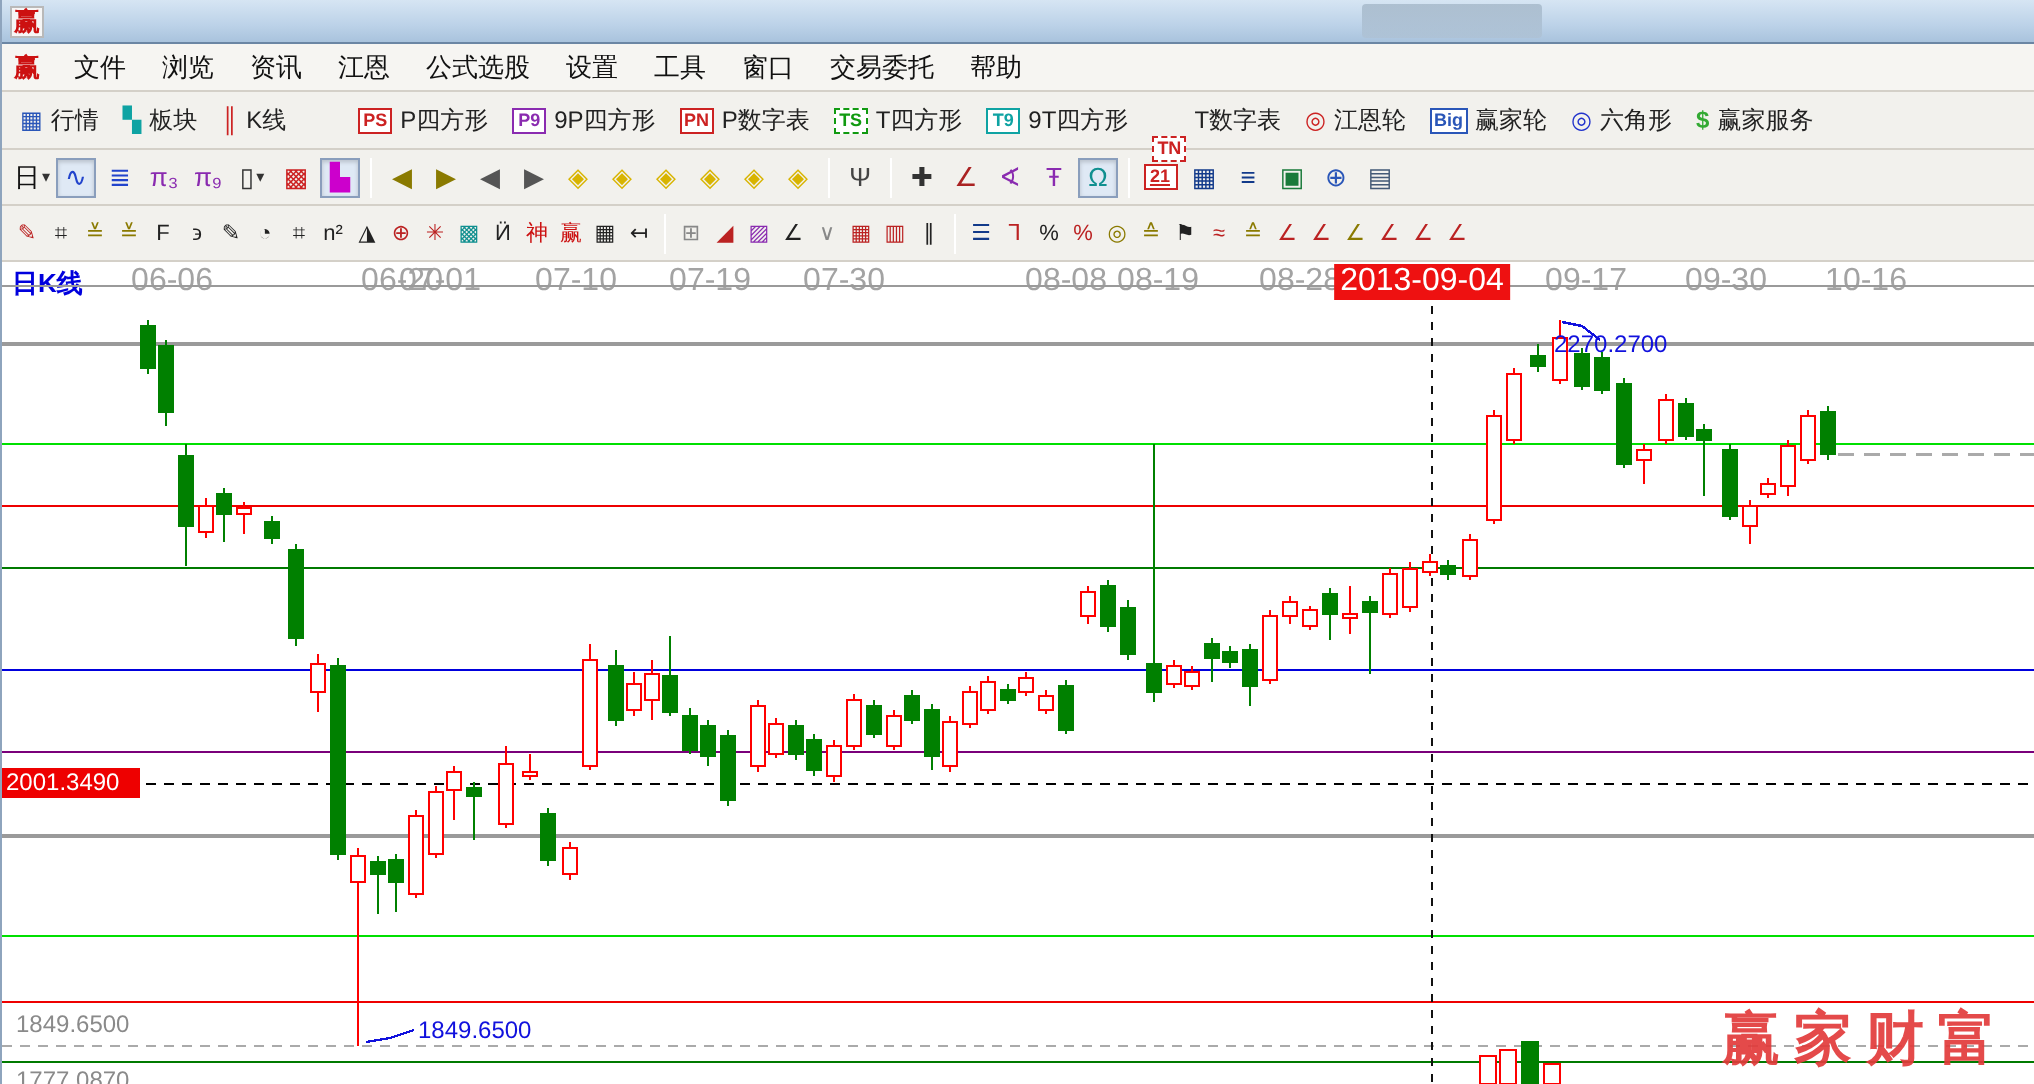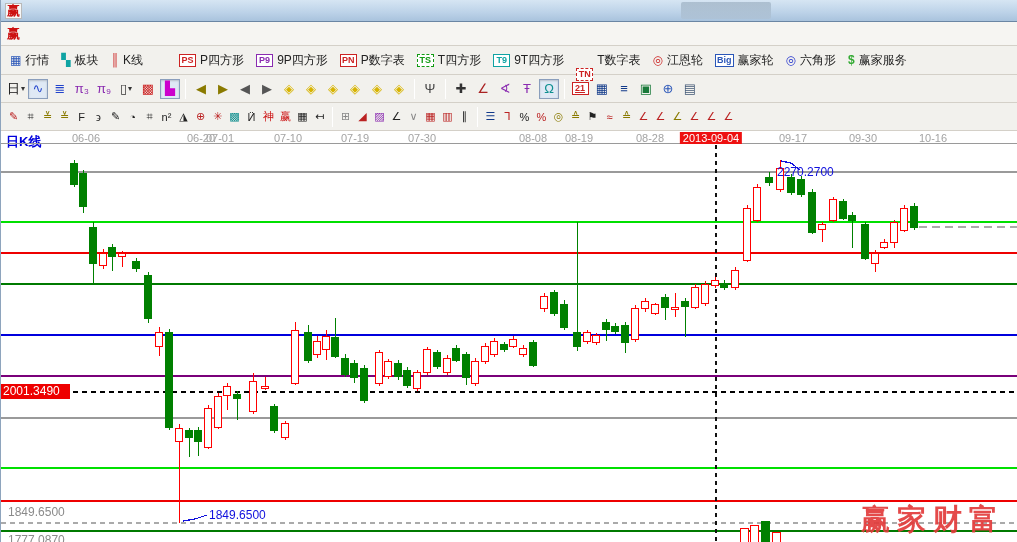--- a/index.html
+++ b/index.html
@@ -36,41 +36,53 @@
     font-size:13px; border:1px solid transparent; margin:0 1px; cursor:default; }
   .ticon.pressed { border:1px solid #8a9ebc; background:#dfe9f5; box-shadow:inset 0 1px 2px rgba(0,0,0,.18);}
   .ticon.small { width:17px; height:18px; font-size:11px; margin:0; }
   .tsep { width:1px; height:20px; background:#c8c4bc; border-right:1px solid #fff; margin:0 4px; }
   .caret { font-size:8px; color:#333; margin-left:1px;}
 
   
   #chart-wrap { position:relative; width:1017px; height:411px; background:#fff; }
   #chart-svg { position:absolute; left:0; top:0; }
   .klabel { position:absolute; left:5px; top:2px; color:#0000dd; font-size:13px; font-weight:bold; }
-  .date-label { position:absolute; top:1px; font-size:11px; color:#a3a3a3; transform:translateX(-50%); }
+  .date-label { position:absolute; top:1px; font-size:16px; color:#a3a3a3; transform:translateX(-50%); }
   .date-label.hi { background:#ee1111; color:#fff; padding:0 3px; transform:translateX(-50%); z-index:3;}
   .price-label-red { position:absolute; left:0; background:#ee0000; color:#fff; font-size:12px;
     padding:0 10px 1px 2px; z-index:3; }
   .price-label-gray { position:absolute; left:7px; color:#8a8a8a; font-size:12px; z-index:3; }
   .anno { position:absolute; color:#1111dd; font-size:12px; z-index:3; }
   .watermark { position:absolute; color:#e23b3b; font-size:29px; font-weight:bold; z-index:4;
     font-family:"DejaVu Serif","Liberation Serif",serif; letter-spacing:7px; opacity:.92; }
 </style>
 </head>
 <body>
 
 <div id="app">
 
   <div class="titlebar">
     <span class="logo">赢</span>
     <span class="tb-ghost"></span>
   </div>
 
   <div class="menubar">
     <span class="logo">赢</span>
+    <span id="menu-items" style="display:flex;">
+        <span class="menu-item">文件</span>
+        <span class="menu-item">浏览</span>
+        <span class="menu-item">资讯</span>
+        <span class="menu-item">江恩</span>
+        <span class="menu-item">公式选股</span>
+        <span class="menu-item">设置</span>
+        <span class="menu-item">工具</span>
+        <span class="menu-item">窗口</span>
+        <span class="menu-item">交易委托</span>
+        <span class="menu-item">帮助</span>
+      </span>
   </div>
 
   <div class="toolbar" id="toolbarA">
       <span class="tbtn">
         <span style="font-weight: bold; color: rgb(42, 86, 184);">▦</span>
         <span>行情</span>
       </span>
       <span class="tbtn">
         <span style="font-weight: bold; color: rgb(15, 163, 163);">▚</span>
         <span>板块</span>

